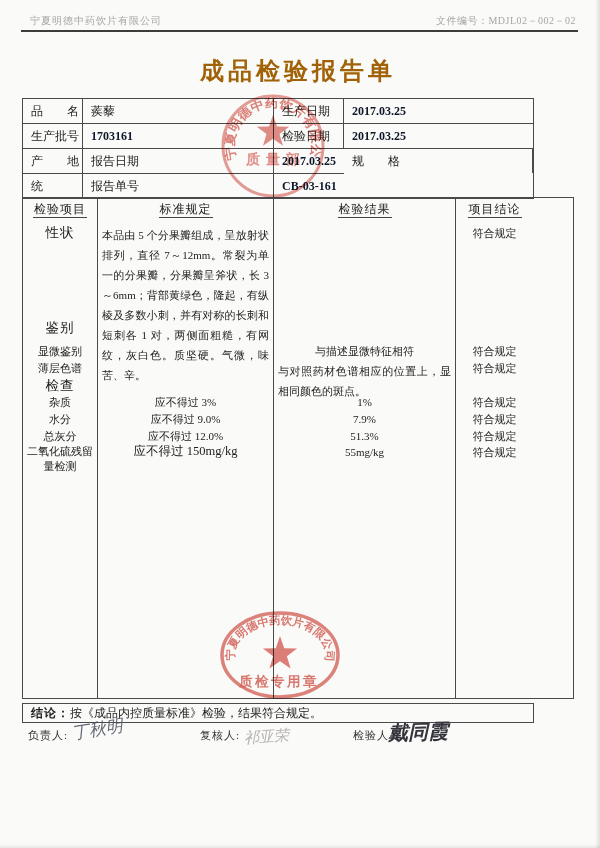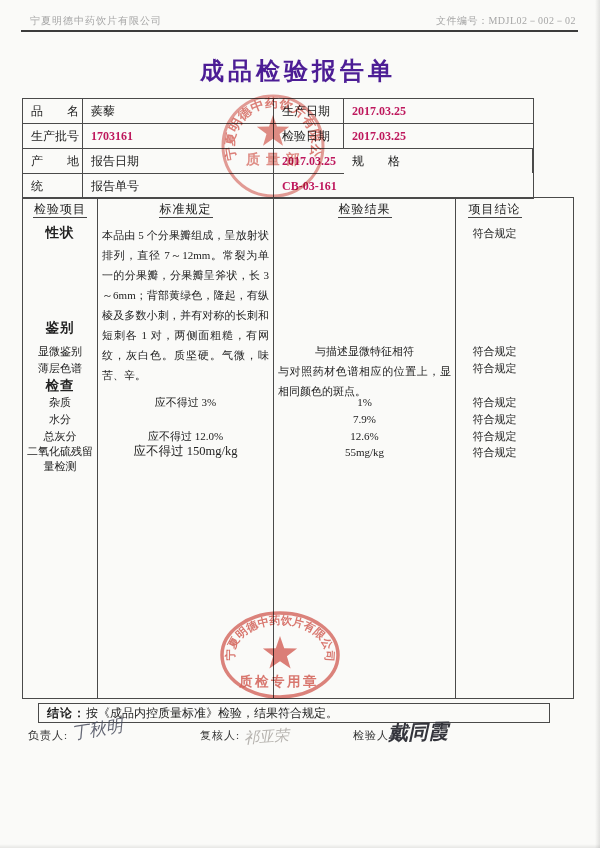--- a/index.html
+++ b/index.html
@@ -14,40 +14,40 @@
   .edge-right{position:absolute;top:0;right:0;width:5px;height:100%;
     background:linear-gradient(to right,rgba(0,0,0,0),rgba(0,0,0,0.10));}
   .edge-bottom{position:absolute;left:0;bottom:0;width:100%;height:4px;
     background:linear-gradient(to bottom,rgba(0,0,0,0),rgba(0,0,0,0.08));}
   
   .hdr-company{left:30px;top:14px;font-size:10px;color:#a6a6a6;letter-spacing:1px;}
   .hdr-doc{right:24px;top:14px;font-size:10px;color:#a6a6a6;letter-spacing:.5px;}
   .hdr-rule{left:21px;top:30px;width:557px;border-top:2px solid #3c3c3c;height:0;}
   
   .title{left:0;top:55px;width:596px;text-align:center;font-size:24px;font-weight:bold;
-    letter-spacing:4px;color:#4c1d95;}
+    letter-spacing:4px;color:#a16207;}
   
   .info-table{left:22px;top:98px;width:510px;border:1px solid #4a4a4a;
     display:grid;grid-template-columns:60px 191px 70px 189px;background:transparent;}
   .ic{height:24px;line-height:24px;font-size:12px;padding-left:8px;white-space:nowrap;overflow:hidden;}
   .br{border-right:1px solid #4a4a4a;}
   .bb{border-bottom:1px solid #4a4a4a;}
-  .bold{font-weight:bold;color:#be185d;}
+  .bold{font-weight:bold;color:#0f172a;}
   
   .results{left:22px;top:197px;width:510px;height:500px;border:1px solid #4a4a4a;padding-left:40px;}
   .vline{position:absolute;top:0;bottom:0;width:1px;background:#4a4a4a;}
   .rt{position:absolute;font-size:11px;color:#222;line-height:15px;}
   .hd{font-size:12px;color:#222;}
   .hd span{border-bottom:1px solid #444;padding:0 1px 1px 1px;letter-spacing:1px;}
   .c{text-align:center;}
-  .big{font-size:13.5px;font-weight:700;letter-spacing:1px;}
+  .big{font-size:13.5px;font-weight:400;letter-spacing:1px;}
   .para{text-align:justify;line-height:20px;font-size:11px;}
   
   .concl{left:22px;top:703px;width:502px;height:18px;border:1px solid #4a4a4a;
-    line-height:18px;font-size:12px;padding-left:8px;white-space:nowrap;margin-left:16px;}
+    line-height:18px;font-size:12px;padding-left:8px;white-space:nowrap;}
   .concl b{letter-spacing:1px;}
   
   .sig-label{top:728px;font-size:11px;color:#333;letter-spacing:1px;}
   .sig{font-style:italic;transform-origin:left center;white-space:nowrap;}
   .sig-resp{left:72px;top:722px;font-size:17px;color:#4a4e5e;transform:rotate(-9deg);opacity:.85;}
   .sig-rev{left:244px;top:729px;font-size:15px;color:#b7b4b0;transform:rotate(-4deg);}
   .sig-insp{left:388px;top:720px;font-size:20px;font-weight:600;color:#34353c;transform:rotate(-2deg);}
   
   .stamp{mix-blend-mode:multiply;opacity:.92;}
 </style>
@@ -108,26 +108,27 @@
     <div class="rt c" style="left:433px;top:163px;width:77px">符合规定</div>
 
     <div class="rt big c" style="left:0;top:180px;width:74px">检查</div>
 
     <div class="rt c" style="left:0;top:197px;width:74px">杂质</div>
     <div class="rt c" style="left:75px;top:197px;width:175px">应不得过 3%</div>
     <div class="rt c" style="left:251px;top:197px;width:181px">1%</div>
     <div class="rt c" style="left:433px;top:197px;width:77px">符合规定</div>
 
     <div class="rt c" style="left:0;top:214px;width:74px">水分</div>
+    <div class="rt c" style="left:75px;top:214px;width:175px">应不得过 9.0%</div>
     <div class="rt c" style="left:251px;top:214px;width:181px">7.9%</div>
     <div class="rt c" style="left:433px;top:214px;width:77px">符合规定</div>
 
     <div class="rt c" style="left:0;top:231px;width:74px">总灰分</div>
     <div class="rt c" style="left:75px;top:231px;width:175px">应不得过 12.0%</div>
-    <div class="rt c" style="left:251px;top:231px;width:181px">12.6%</div>
+    <div class="rt c" style="left:251px;top:231px;width:181px">51.3%</div>
     <div class="rt c" style="left:433px;top:231px;width:77px">符合规定</div>
 
     <div class="rt c" style="left:0;top:246px;width:74px;line-height:15px">二氧化硫残留量检测</div>
     <div class="rt c" style="left:75px;top:246px;width:175px;font-size:12.5px">应不得过 150mg/kg</div>
     <div class="rt c" style="left:251px;top:247px;width:181px">55mg/kg</div>
     <div class="rt c" style="left:433px;top:247px;width:77px">符合规定</div>
   </div>
 
   <div class="abs concl">
     <b>结论：</b><span>按《成品内控质量标准》检验，结果符合规定。</span>

